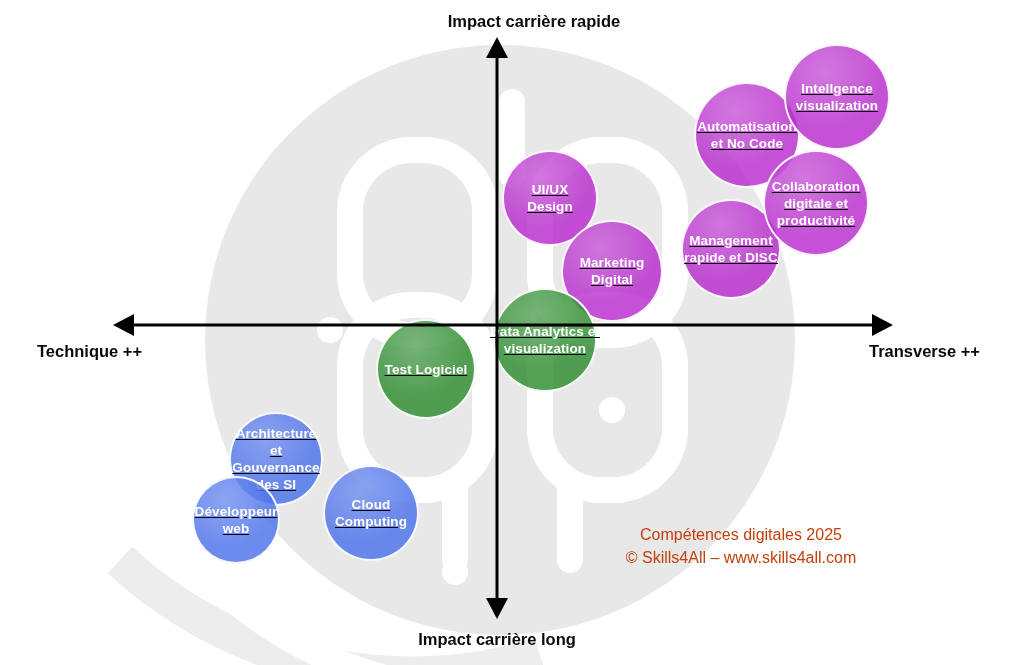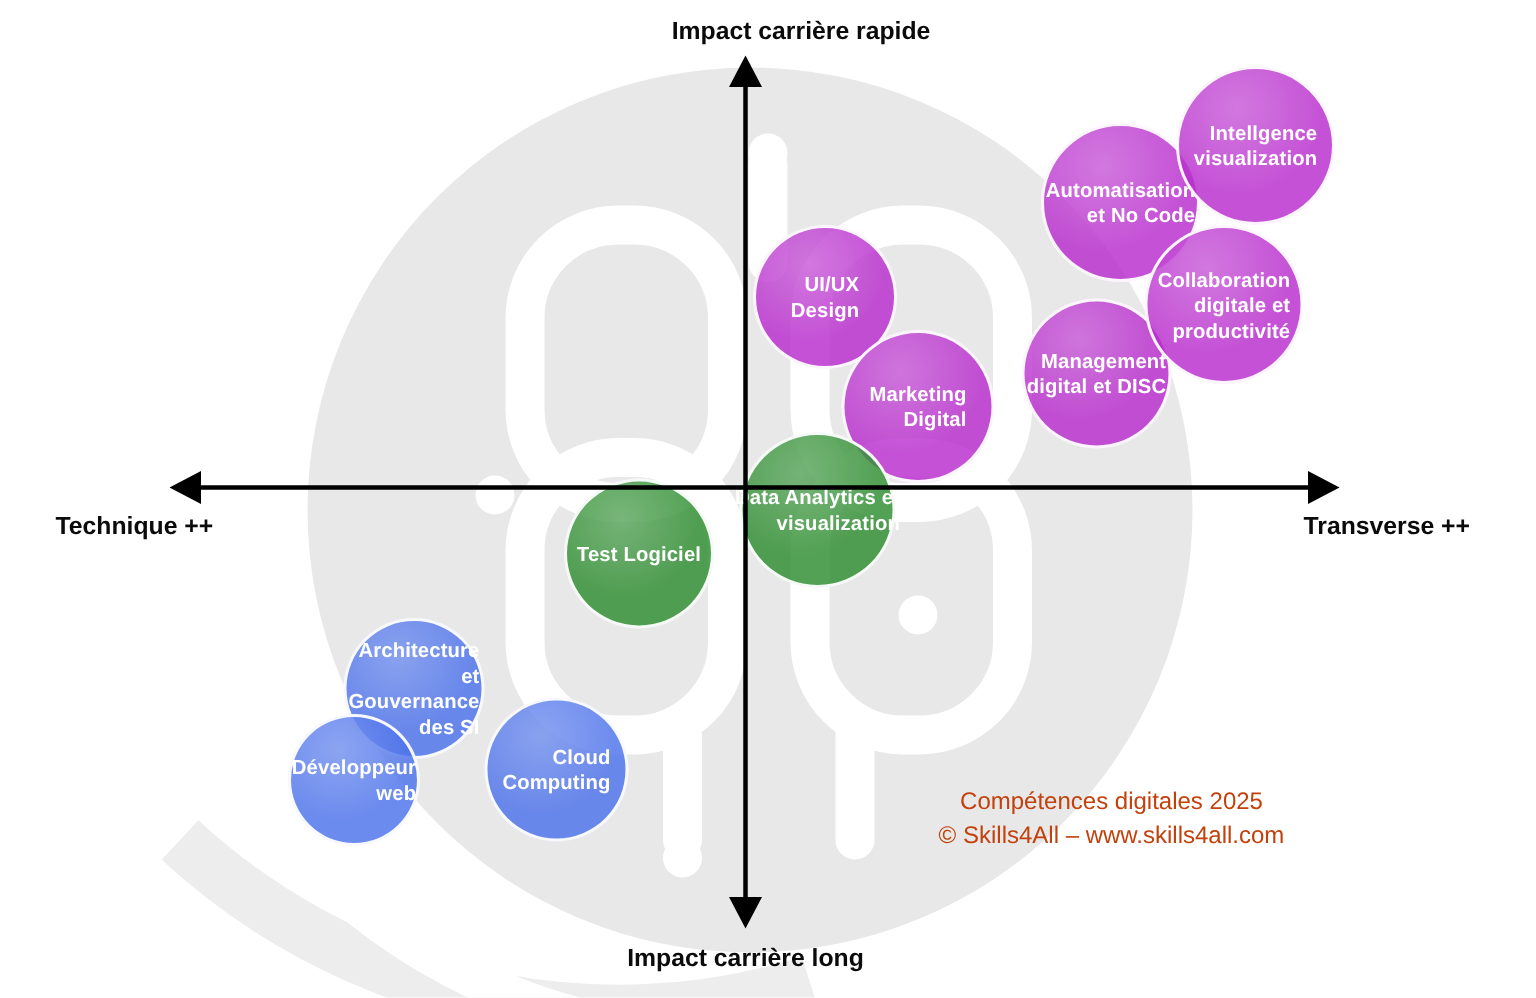--- a/index.html
+++ b/index.html
@@ -10,21 +10,22 @@
   }
   .layer{position:absolute;left:0;top:0;width:1024px;height:665px;}
   svg.layer{pointer-events:none;}
 
   
   .bubble{
     position:absolute;border-radius:50%;
     border:2px solid rgba(255,255,255,0.95);
     box-sizing:border-box;
     display:flex;align-items:center;justify-content:center;
-    text-align:right;
+    text-align:center;
+    text-decoration:underline;
   }
   .bubble::before{
     content:"";position:absolute;inset:0;border-radius:50%;
     background:radial-gradient(circle at 38% 26%, rgba(255,255,255,0.22), rgba(255,255,255,0) 58%);
   }
   .bubble-label{
     position:relative;color:#ffffff;font-weight:bold;
     font-size:13.5px;line-height:1.26;letter-spacing:0.1px;
   }
   .bubble-label span{display:block;white-space:nowrap;}
@@ -78,21 +79,21 @@
     </div>
     <div class="bubble" style="left: 561px; top: 220px; height: 102px; width: 102px; background: rgba(184, 44, 205, 0.82);">
       <div class="bubble-label">
         <span>Marketing</span>
         <span>Digital</span>
       </div>
     </div>
     <div class="bubble" style="left: 681px; top: 199px; height: 100px; width: 100px; background: rgba(184, 44, 205, 0.82);">
       <div class="bubble-label">
         <span>Management</span>
-        <span>digital et DISC</span>
+        <span>rapide et DISC</span>
       </div>
     </div>
     <div class="bubble" style="left: 694px; top: 82px; height: 106px; width: 106px; background: rgba(184, 44, 205, 0.82);">
       <div class="bubble-label">
         <span>Automatisation</span>
         <span>et No Code</span>
       </div>
     </div>
     <div class="bubble" style="left: 763px; top: 150px; height: 106px; width: 106px; background: rgba(184, 44, 205, 0.82);">
       <div class="bubble-label">

